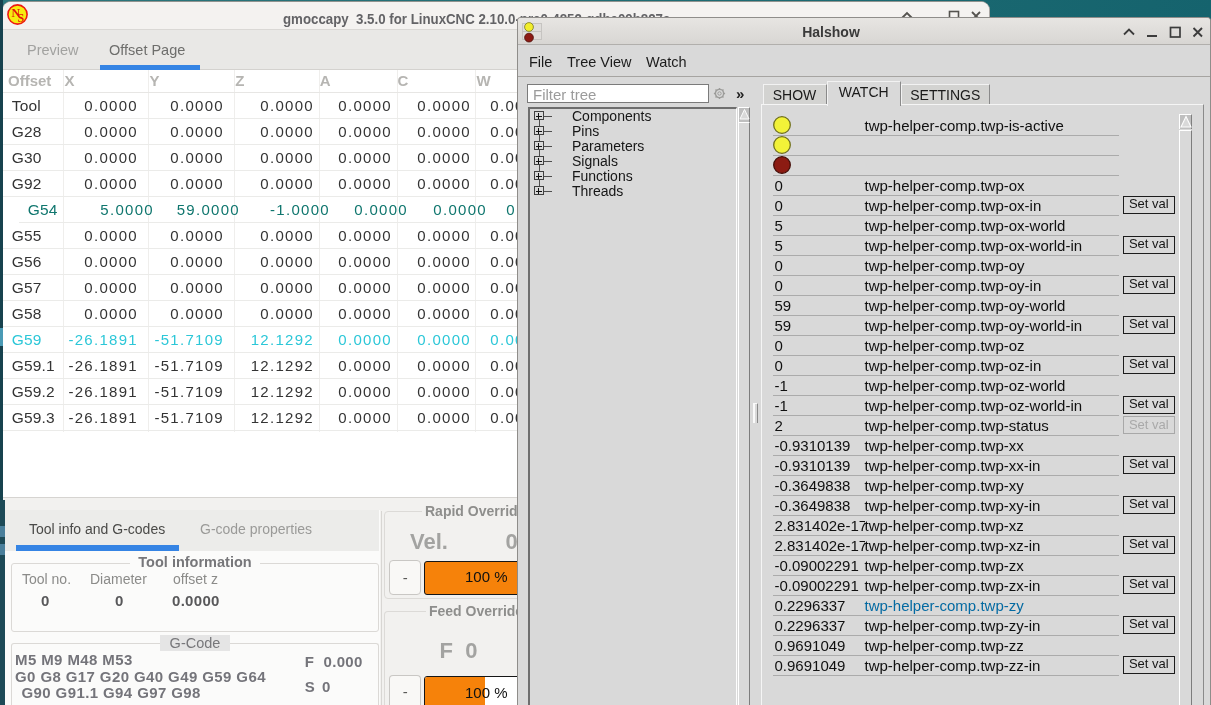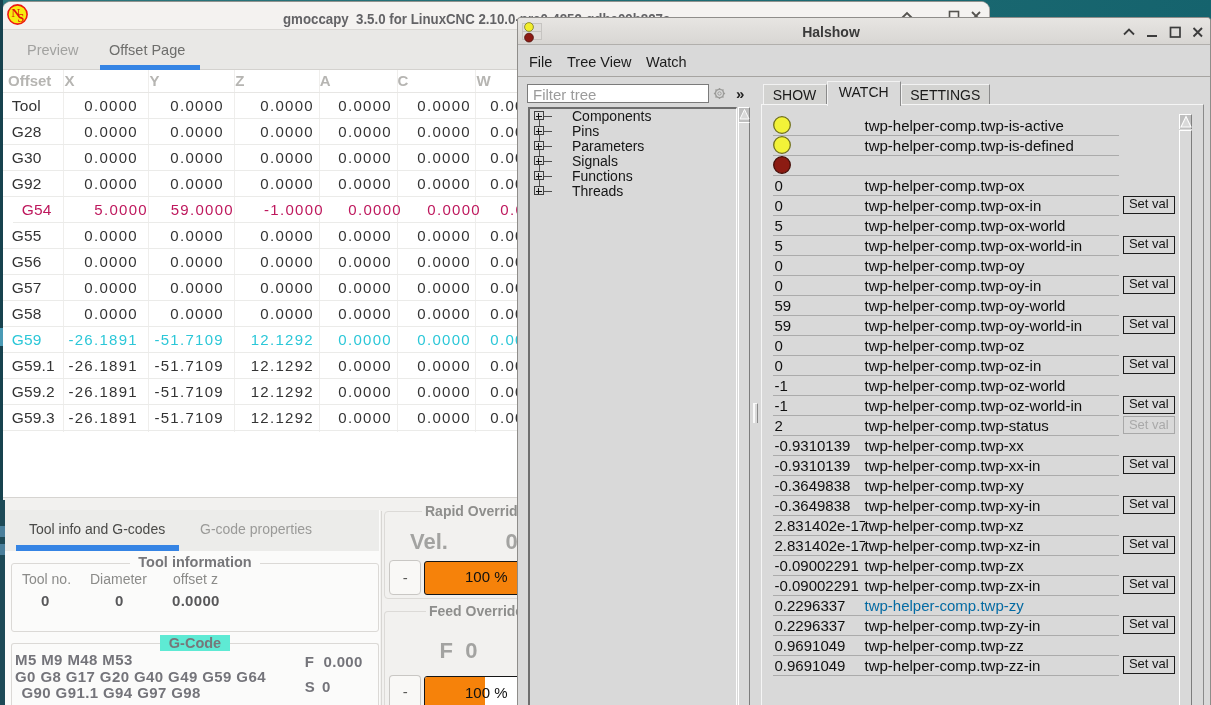--- a/index.html
+++ b/index.html
@@ -66,21 +66,21 @@
 </div>
 <div class="abs" style="left:0;top:101px;width:988px;height:26px;border-bottom:1px solid #ebebe9;color:#343434;">
 <div class="abs" style="left:8.7px;top:4.3px;font-size:15.5px;letter-spacing:0.2px;">G92</div>
 <div class="abs" style="left:15px;top:3.5px;width:120px;font-size:15px;letter-spacing:1.3px;text-align:right;">0.0000</div>
 <div class="abs" style="left:101px;top:3.5px;width:120px;font-size:15px;letter-spacing:1.3px;text-align:right;">0.0000</div>
 <div class="abs" style="left:191px;top:3.5px;width:120px;font-size:15px;letter-spacing:1.3px;text-align:right;">0.0000</div>
 <div class="abs" style="left:269px;top:3.5px;width:120px;font-size:15px;letter-spacing:1.3px;text-align:right;">0.0000</div>
 <div class="abs" style="left:348px;top:3.5px;width:120px;font-size:15px;letter-spacing:1.3px;text-align:right;">0.0000</div>
 <div class="abs" style="left:421px;top:3.5px;width:120px;font-size:15px;letter-spacing:1.3px;text-align:right;">0.0000</div>
 </div>
-<div class="abs" style="left:10px;top:127px;width:988px;height:26px;border-bottom:1px solid #ebebe9;color:#be185d;">
+<div class="abs" style="left:16px;top:127px;width:988px;height:26px;border-bottom:1px solid #ebebe9;color:#0f766e;">
 <div class="abs" style="left:8.7px;top:4.3px;font-size:15.5px;letter-spacing:0.2px;">G54</div>
 <div class="abs" style="left:15px;top:3.5px;width:120px;font-size:15px;letter-spacing:1.3px;text-align:right;">5.0000</div>
 <div class="abs" style="left:101px;top:3.5px;width:120px;font-size:15px;letter-spacing:1.3px;text-align:right;">59.0000</div>
 <div class="abs" style="left:191px;top:3.5px;width:120px;font-size:15px;letter-spacing:1.3px;text-align:right;">-1.0000</div>
 <div class="abs" style="left:269px;top:3.5px;width:120px;font-size:15px;letter-spacing:1.3px;text-align:right;">0.0000</div>
 <div class="abs" style="left:348px;top:3.5px;width:120px;font-size:15px;letter-spacing:1.3px;text-align:right;">0.0000</div>
 <div class="abs" style="left:421px;top:3.5px;width:120px;font-size:15px;letter-spacing:1.3px;text-align:right;">0.0000</div>
 </div>
 <div class="abs" style="left:0;top:153px;width:988px;height:26px;border-bottom:1px solid #ebebe9;color:#343434;">
 <div class="abs" style="left:8.7px;top:4.3px;font-size:15.5px;letter-spacing:0.2px;">G55</div>
@@ -163,21 +163,21 @@
 <div class="abs" style="left:14px;top:34.5px;width:163px;height:6px;background:#3584e4;"></div>
 <div class="abs" style="left:9px;top:53px;width:368px;height:68.5px;border:1px solid #dbd9d6;border-radius:3px;"></div>
 <div class="abs" style="left:128px;top:43.5px;width:130px;background:#fbfbfa;text-align:center;font-size:14.5px;font-weight:bold;color:#77777a;">Tool information</div>
 <div class="abs" style="left:20px;top:60.5px;font-size:14px;color:#8b8b89;">Tool no.</div>
 <div class="abs" style="left:88px;top:60.5px;font-size:14px;color:#8b8b89;">Diameter</div>
 <div class="abs" style="left:171px;top:60.5px;font-size:14px;color:#8b8b89;">offset z</div>
 <div class="abs" style="left:39px;top:81.5px;font-size:15px;font-weight:bold;color:#58585a;">0</div>
 <div class="abs" style="left:113px;top:81.5px;font-size:15px;font-weight:bold;color:#58585a;">0</div>
 <div class="abs" style="left:170px;top:81.5px;font-size:15px;font-weight:bold;color:#58585a;letter-spacing:0.3px;">0.0000</div>
 <div class="abs" style="left:9px;top:132.9px;width:368px;height:64px;border:1px solid #dbd9d6;border-top-left-radius:3px;border-top-right-radius:3px;border-bottom:none;"></div>
-<div class="abs" style="left:158px;top:124.5px;width:70px;background:#5eead4;text-align:center;font-size:14.5px;font-weight:bold;color:#77777a;">G-Code</div>
+<div class="abs" style="left:158px;top:124.5px;width:70px;background:#e5e5e5;text-align:center;font-size:14.5px;font-weight:normal;color:#77777a;">G-Code</div>
 <div class="abs" style="left:13px;top:141px;font-size:15px;font-weight:bold;color:#74747a;letter-spacing:0.4px;white-space:nowrap;">M5 M9 M48 M53</div>
 <div class="abs" style="left:13px;top:157.5px;font-size:15px;font-weight:bold;color:#74747a;letter-spacing:0.4px;white-space:nowrap;">G0 G8 G17 G20 G40 G49 G59 G64</div>
 <div class="abs" style="left:19.5px;top:174px;font-size:15px;font-weight:bold;color:#74747a;letter-spacing:0.4px;white-space:nowrap;">G90 G91.1 G94 G97 G98</div>
 <div class="abs" style="left:302.8px;top:143px;font-size:15px;font-weight:bold;color:#74747a;">F</div>
 <div class="abs" style="left:321.6px;top:143px;font-size:15px;font-weight:bold;color:#74747a;letter-spacing:0.3px;">0.000</div>
 <div class="abs" style="left:302.8px;top:167.5px;font-size:15px;font-weight:bold;color:#74747a;">S</div>
 <div class="abs" style="left:320px;top:167.5px;font-size:15px;font-weight:bold;color:#74747a;">0</div>
 </div>
 <div class="abs" style="left:378px;top:509px;width:1px;height:197px;background:#d8d6d3;"></div>
 <div class="abs" style="left:380.5px;top:509px;width:171.5px;height:88px;border:1px solid #dcdad7;border-radius:4px;"></div>
@@ -278,21 +278,20 @@
 <div class="abs" style="left:309.0px;top:63.5px;width:74.5px;height:24.5px;background:#d9d9d9;border-top:1px solid #f2f2f2;border-left:1px solid #f2f2f2;border-right:1px solid #8a8a8a;text-align:center;line-height:20px;font-size:14px;color:#1a1a1a;">WATCH</div>
 <div class="abs" style="left:383.5px;top:66.0px;width:88.5px;height:20.5px;background:#d3d3d1;border-top:1px solid #f2f2f2;border-left:1px solid #f2f2f2;border-right:1px solid #8a8a8a;text-align:center;line-height:21px;font-size:14px;color:#1a1a1a;">SETTINGS</div>
 <svg class="abs" style="left:255.5px;top:98.5px;" width="18" height="18" viewBox="0 0 18 18">
         <circle cx="9" cy="9" r="8.3" fill="#f2f238" stroke="#70701c" stroke-width="1.3"></circle>
       </svg>
 <div class="abs" style="left:347.0px;top:99.0px;font-size:15px;color:#101010;background:#d9d9d9;white-space:nowrap;">twp-helper-comp.twp-is-active</div>
 <div class="abs" style="left:255.5px;top:117.0px;width:345.5px;height:1px;background:#ababab;"></div>
 <svg class="abs" style="left:255.5px;top:118.5px;" width="18" height="18" viewBox="0 0 18 18">
         <circle cx="9" cy="9" r="8.3" fill="#f2f238" stroke="#70701c" stroke-width="1.3"></circle>
       </svg>
-<div class="abs" style="left:347.0px;top:119.0px;font-size:15px;color:#101010;background:#d9d9d9;white-space:nowrap;">twp-helper-comp.twp-is-defined</div>
 <div class="abs" style="left:255.5px;top:137.0px;width:345.5px;height:1px;background:#ababab;"></div>
 <svg class="abs" style="left:255.5px;top:138.5px;" width="18" height="18" viewBox="0 0 18 18">
         <circle cx="9" cy="9" r="8.3" fill="#8c1b12" stroke="#430d07" stroke-width="1.3"></circle>
       </svg>
 <div class="abs" style="left:255.5px;top:157.0px;width:345.5px;height:1px;background:#ababab;"></div>
 <div class="abs" style="left:257.0px;top:159.0px;font-size:15px;color:#101010;white-space:nowrap;">0</div>
 <div class="abs" style="left:347.0px;top:159.0px;font-size:15px;color:#101010;background:#d9d9d9;white-space:nowrap;">twp-helper-comp.twp-ox</div>
 <div class="abs" style="left:255.5px;top:177.0px;width:345.5px;height:1px;background:#ababab;"></div>
 <div class="abs" style="left:257.0px;top:179.0px;font-size:15px;color:#101010;white-space:nowrap;">0</div>
 <div class="abs" style="left:347.0px;top:179.0px;font-size:15px;color:#101010;background:#d9d9d9;white-space:nowrap;">twp-helper-comp.twp-ox-in</div>

